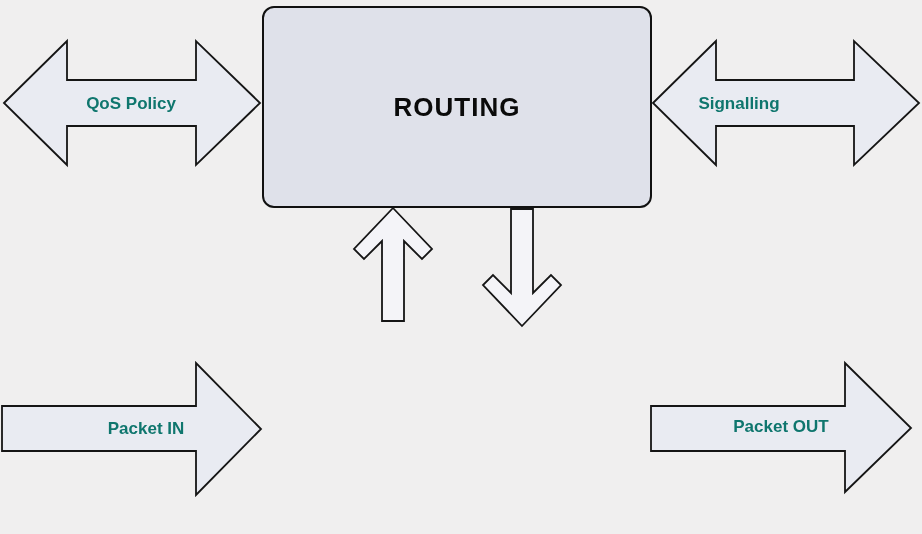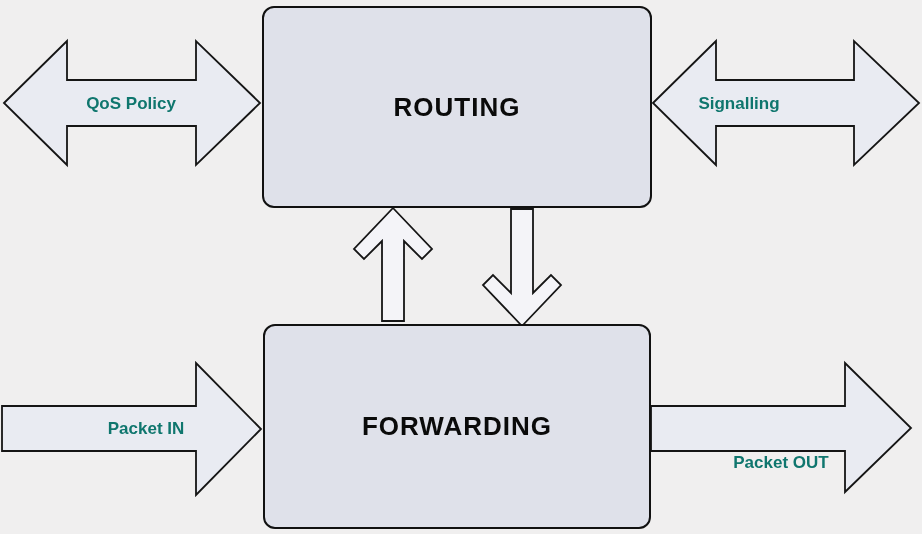--- a/index.html
+++ b/index.html
@@ -48,21 +48,21 @@
     position: absolute;
     transform: translate(-50%, -50%);
     font-size: 17px;
     font-weight: bold;
     color: #0f766e;
     white-space: nowrap;
   }
   .arrow-label.qos        { left: 131px; top: 104px; }
   .arrow-label.signalling { left: 739px; top: 104px; }
   .arrow-label.packet-in  { left: 146px; top: 429px; }
-  .arrow-label.packet-out { left: 781px; top: 427px; margin-top: 36px; }
+  .arrow-label.packet-out { left: 781px; top: 427px; }
 </style>
 </head>
 <body>
 
 <div class="canvas">
 
   <svg class="arrow-layer" viewBox="0 0 922 534" xmlns="http://www.w3.org/2000/svg">
 
     <polygon points="4,103 67,41 67,80 196,80 196,41 260,103 196,165 196,126 67,126 67,165" fill="#e9ebf2"></polygon>
 
@@ -74,22 +74,19 @@
 
     <polygon points="393,208 432,249 422,259 404,241 404,321 382,321 382,241 364,259 354,249" fill="#f4f4f8"></polygon>
 
     <polygon points="522,326 561,285 551,275 533,293 533,209 511,209 511,293 493,275 483,285" fill="#f4f4f8"></polygon>
   </svg>
 
   <div class="node-box routing">
     <span class="node-label">ROUTING</span>
   </div>
 
-  <div class="node-box forwarding">
-    <span class="node-label">FORWARDING</span>
-  </div>
 
   <div class="arrow-label qos">QoS Policy</div>
   <div class="arrow-label signalling">Signalling</div>
   <div class="arrow-label packet-in">Packet IN</div>
   <div class="arrow-label packet-out">Packet OUT</div>
 
 </div>
 
 </body></html>

